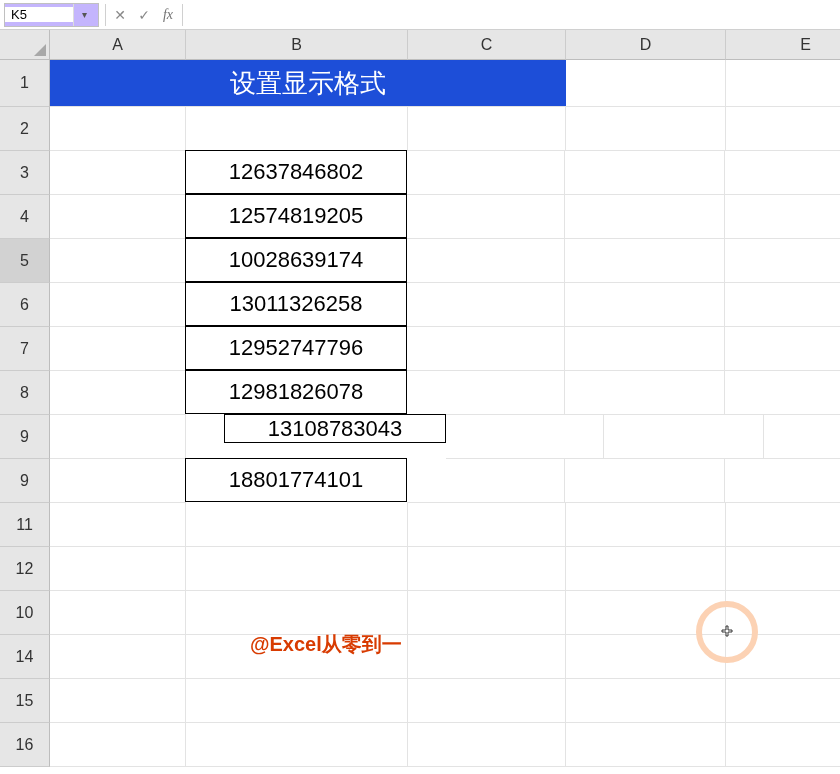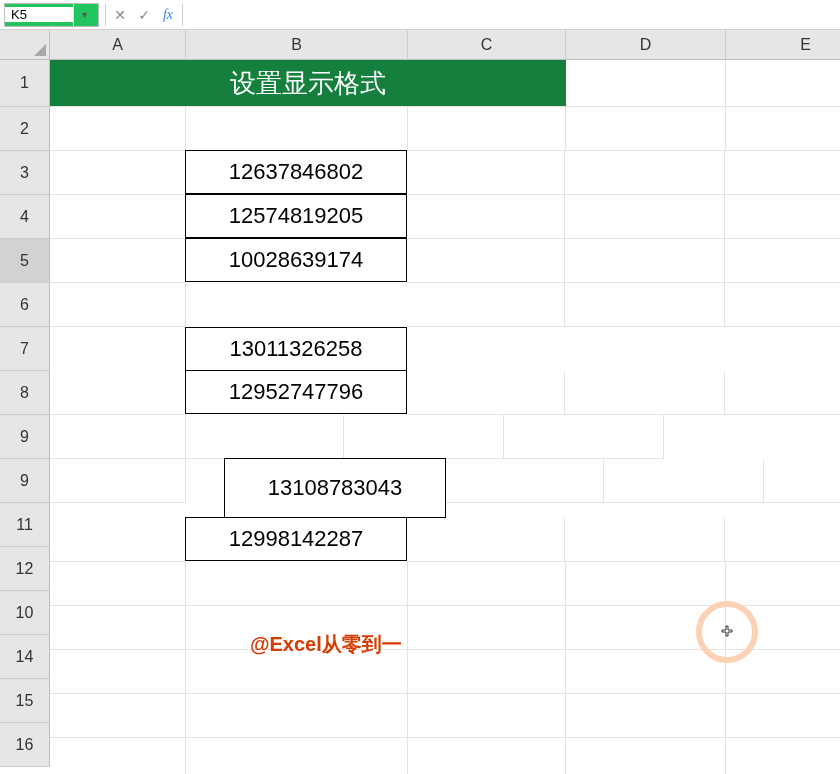--- a/index.html
+++ b/index.html
@@ -1,25 +1,25 @@
 <!DOCTYPE html>
 <html><head>
 <meta charset="utf-8">
 <style>
 * { box-sizing: border-box; margin: 0; padding: 0; }
 body { font-family: "Segoe UI", Arial, sans-serif; background: #fff; width: 840px; height: 774px; overflow: hidden; position: relative; }
 
 
 .formula-bar { display: flex; align-items: center; height: 30px; border-bottom: 1px solid #d0d0d0; background: #fff; }
-.name-box { width: 95px; height: 24px; margin: 3px 4px; border: 1px solid #c0c0c0; display: flex; align-items: center; background: #22c55e; }
+.name-box { width: 95px; height: 24px; margin: 3px 4px; border: 1px solid #c0c0c0; display: flex; align-items: center; background: #c4b5fd; }
 .name-box input { border: none; outline: none; width: 68px; padding: 0 6px; font-size: 13px; font-family: inherit; }
 .name-box .dd { width: 22px; text-align: center; color: #555; font-size: 10px; border-left: 1px solid #ddd; height: 100%; display: flex; align-items: center; justify-content: center; }
 .fb-sep { width: 1px; height: 22px; background: #d0d0d0; margin: 0 2px; }
 .fb-btn { width: 24px; height: 24px; display: flex; align-items: center; justify-content: center; color: #888; font-size: 14px; }
-.fb-btn.fx { font-style: italic; font-family: "Times New Roman", serif; font-size: 14px; color: #3b82f6; }
+.fb-btn.fx { font-style: italic; font-family: "Times New Roman", serif; font-size: 14px; color: #737373; }
 .formula-input { flex: 1; height: 24px; border: none; outline: none; padding: 0 6px; font-size: 13px; }
 
 
 .grid-wrap { position: relative; }
 .corner { position: absolute; left: 0; top: 0; width: 50px; height: 30px; background: #e6e6e6; border-right: 1px solid #bdbdbd; border-bottom: 1px solid #bdbdbd; }
 .corner::before { content: ""; position: absolute; right: 3px; bottom: 3px; width: 0; height: 0; border-left: 12px solid transparent; border-bottom: 12px solid #a8a8a8; }
 
 .col-headers { position: absolute; left: 50px; top: 0; height: 30px; display: flex; }
 .col-h { background: #e6e6e6; border-right: 1px solid #ccc; border-bottom: 1px solid #bdbdbd; display: flex; align-items: center; justify-content: center; font-size: 16px; color: #333; }
 
@@ -35,21 +35,21 @@
 .cA { width: 136px; }
 .cB { width: 222px; }
 .cC { width: 158px; }
 .cD { width: 160px; }
 .cE { width: 160px; }
 
 .r1 { height: 47px; }
 .rN { height: 44px; }
 
 
-.title-cell { position: absolute; left: 0; top: 0; width: 516px; height: 47px; background: #15803d; color: #fff; font-size: 26px; display: flex; align-items: center; justify-content: center; border-bottom: 1px solid #e3e3e3; }
+.title-cell { position: absolute; left: 0; top: 0; width: 516px; height: 47px; background: #1d4ed8; color: #fff; font-size: 26px; display: flex; align-items: center; justify-content: center; border-bottom: 1px solid #e3e3e3; }
 
 
 .data-cell { border: 1px solid #000 !important; margin: -1px 0 0 -1px; font-size: 22px; }
 
 
 .watermark { position: absolute; color: #d83b01; font-weight: bold; font-size: 20px; }
 
 
 .cursor-circle { position: absolute; width: 62px; height: 62px; border-radius: 50%; border: 6px solid #fcd2b4; background: transparent; display: flex; align-items: center; justify-content: center; }
 .cursor-circle svg { width: 16px; height: 16px; }
@@ -132,48 +132,49 @@
       </div>
       <div class="row">
         <div class="cell cA" style="height: 44px;"></div>
         <div class="cell cB data-cell" style="height: 44px;">10028639174</div>
         <div class="cell cC" style="height: 44px;"></div>
         <div class="cell cD" style="height: 44px;"></div>
         <div class="cell cE" style="height: 44px;"></div>
       </div>
       <div class="row">
         <div class="cell cA" style="height: 44px;"></div>
-        <div class="cell cB data-cell" style="height: 44px; margin-top: 44px;">13011326258</div>
+        <div class="cell cB data-cell" style="height: 44px;">13011326258</div>
         <div class="cell cC" style="height: 44px;"></div>
         <div class="cell cD" style="height: 44px;"></div>
         <div class="cell cE" style="height: 44px;"></div>
       </div>
       <div class="row">
         <div class="cell cA" style="height: 44px;"></div>
         <div class="cell cB data-cell" style="height: 44px;">12952747796</div>
         <div class="cell cC" style="height: 44px;"></div>
         <div class="cell cD" style="height: 44px;"></div>
         <div class="cell cE" style="height: 44px;"></div>
       </div>
       <div class="row">
         <div class="cell cA" style="height: 44px;"></div>
-        <div class="cell cC" style="height: 44px;"></div>
-        <div class="cell cD" style="height: 44px;"></div>
-        <div class="cell cE" style="height: 44px;"></div>
-      </div>
-      <div class="row">
-        <div class="cell cA" style="height: 44px;"></div>
-        <div class="cell cB data-cell" style="height: 60px; margin-left: 38px;">13108783043</div>
-        <div class="cell cC" style="height: 44px;"></div>
-        <div class="cell cD" style="height: 44px;"></div>
-        <div class="cell cE" style="height: 44px;"></div>
-      </div>
-      <div class="row">
-        <div class="cell cA" style="height: 44px;"></div>
-        <div class="cell cB data-cell" style="height: 44px;">12998142287</div>
+        <div class="cell cB data-cell" style="height: 44px;">12981826078</div>
+        <div class="cell cC" style="height: 44px;"></div>
+        <div class="cell cD" style="height: 44px;"></div>
+        <div class="cell cE" style="height: 44px;"></div>
+      </div>
+      <div class="row">
+        <div class="cell cA" style="height: 44px;"></div>
+        <div class="cell cB data-cell" style="height: 29px; margin-left: 38px;">13108783043</div>
+        <div class="cell cC" style="height: 44px;"></div>
+        <div class="cell cD" style="height: 44px;"></div>
+        <div class="cell cE" style="height: 44px;"></div>
+      </div>
+      <div class="row">
+        <div class="cell cA" style="height: 44px;"></div>
+        <div class="cell cB data-cell" style="height: 44px;">18801774101</div>
         <div class="cell cC" style="height: 44px;"></div>
         <div class="cell cD" style="height: 44px;"></div>
         <div class="cell cE" style="height: 44px;"></div>
       </div>
       <div class="row">
         <div class="cell cA" style="height: 44px;"></div>
         <div class="cell cB" style="height: 44px;"></div>
         <div class="cell cC" style="height: 44px;"></div>
         <div class="cell cD" style="height: 44px;"></div>
         <div class="cell cE" style="height: 44px;"></div>

